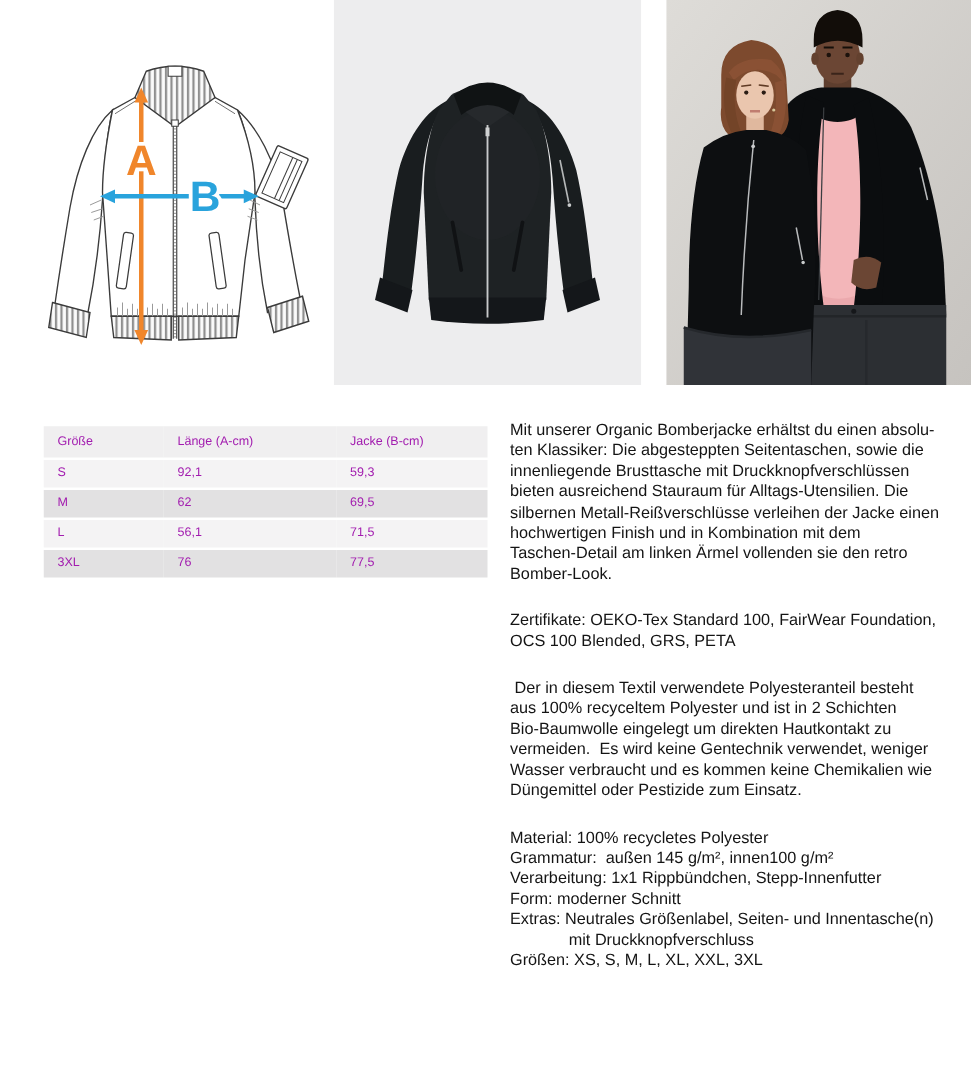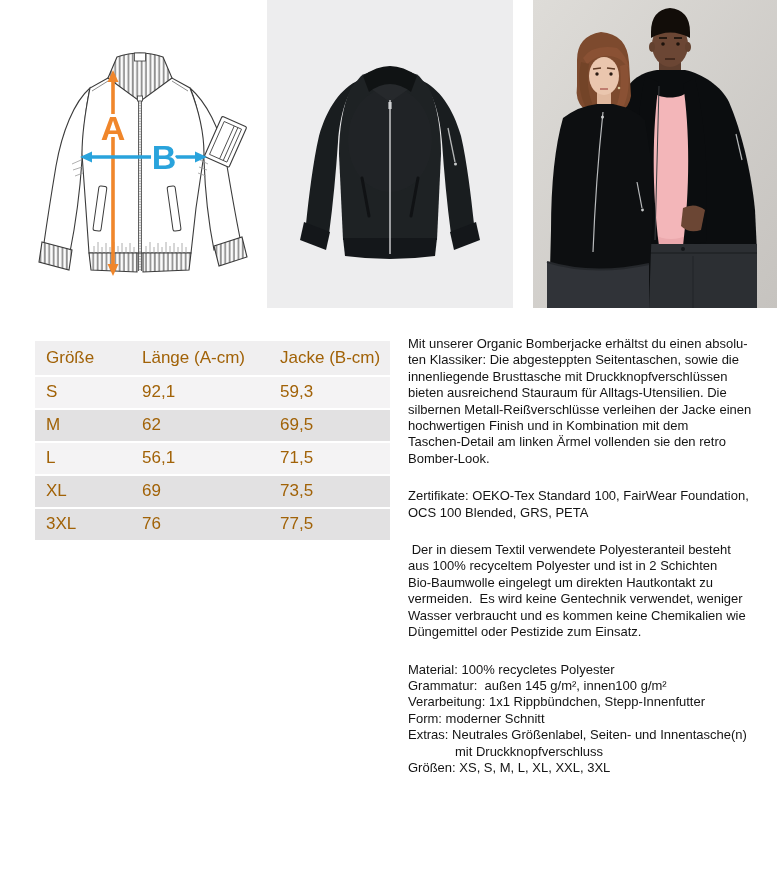--- a/index.html
+++ b/index.html
@@ -16,21 +16,21 @@
   svg{display:block;}
   svg text.measure-label{
     font-family:"Liberation Sans",sans-serif;font-weight:bold;font-size:34px;
     paint-order:stroke;stroke:#ffffff;stroke-width:6px;stroke-linejoin:round;
     text-anchor:middle;
   }
   
   #size-table{left:35px;top:339px;width:355px;}
   #size-table table{
     width:100%;border-collapse:separate;border-spacing:0 2px;
-    font-size:17px;color:#a16207;
+    font-size:10px;color:#a21caf;
   }
   #size-table th,#size-table td{
     text-align:left;font-weight:normal;padding:5px 0 6px 11px;
     white-space:nowrap;
   }
   #size-table th{background:#f0eff0;padding-top:7px;padding-bottom:7px;}
   #size-table col.c1{width:96px;} #size-table col.c2{width:138px;}
   #size-table tr.odd td{background:#e2e1e2;}
   #size-table tr.even td{background:#f4f3f4;}
   
@@ -260,25 +260,20 @@
       </tr>
       <tr class="odd">
         <td>M</td>
         <td>62</td>
         <td>69,5</td>
       </tr>
       <tr class="even">
         <td>L</td>
         <td>56,1</td>
         <td>71,5</td>
-      </tr>
-      <tr class="odd">
-        <td>XL</td>
-        <td>69</td>
-        <td>73,5</td>
       </tr>
       <tr class="odd">
         <td>3XL</td>
         <td>76</td>
         <td>77,5</td>
       </tr>
     </tbody>
   </table>
 </div>
 

